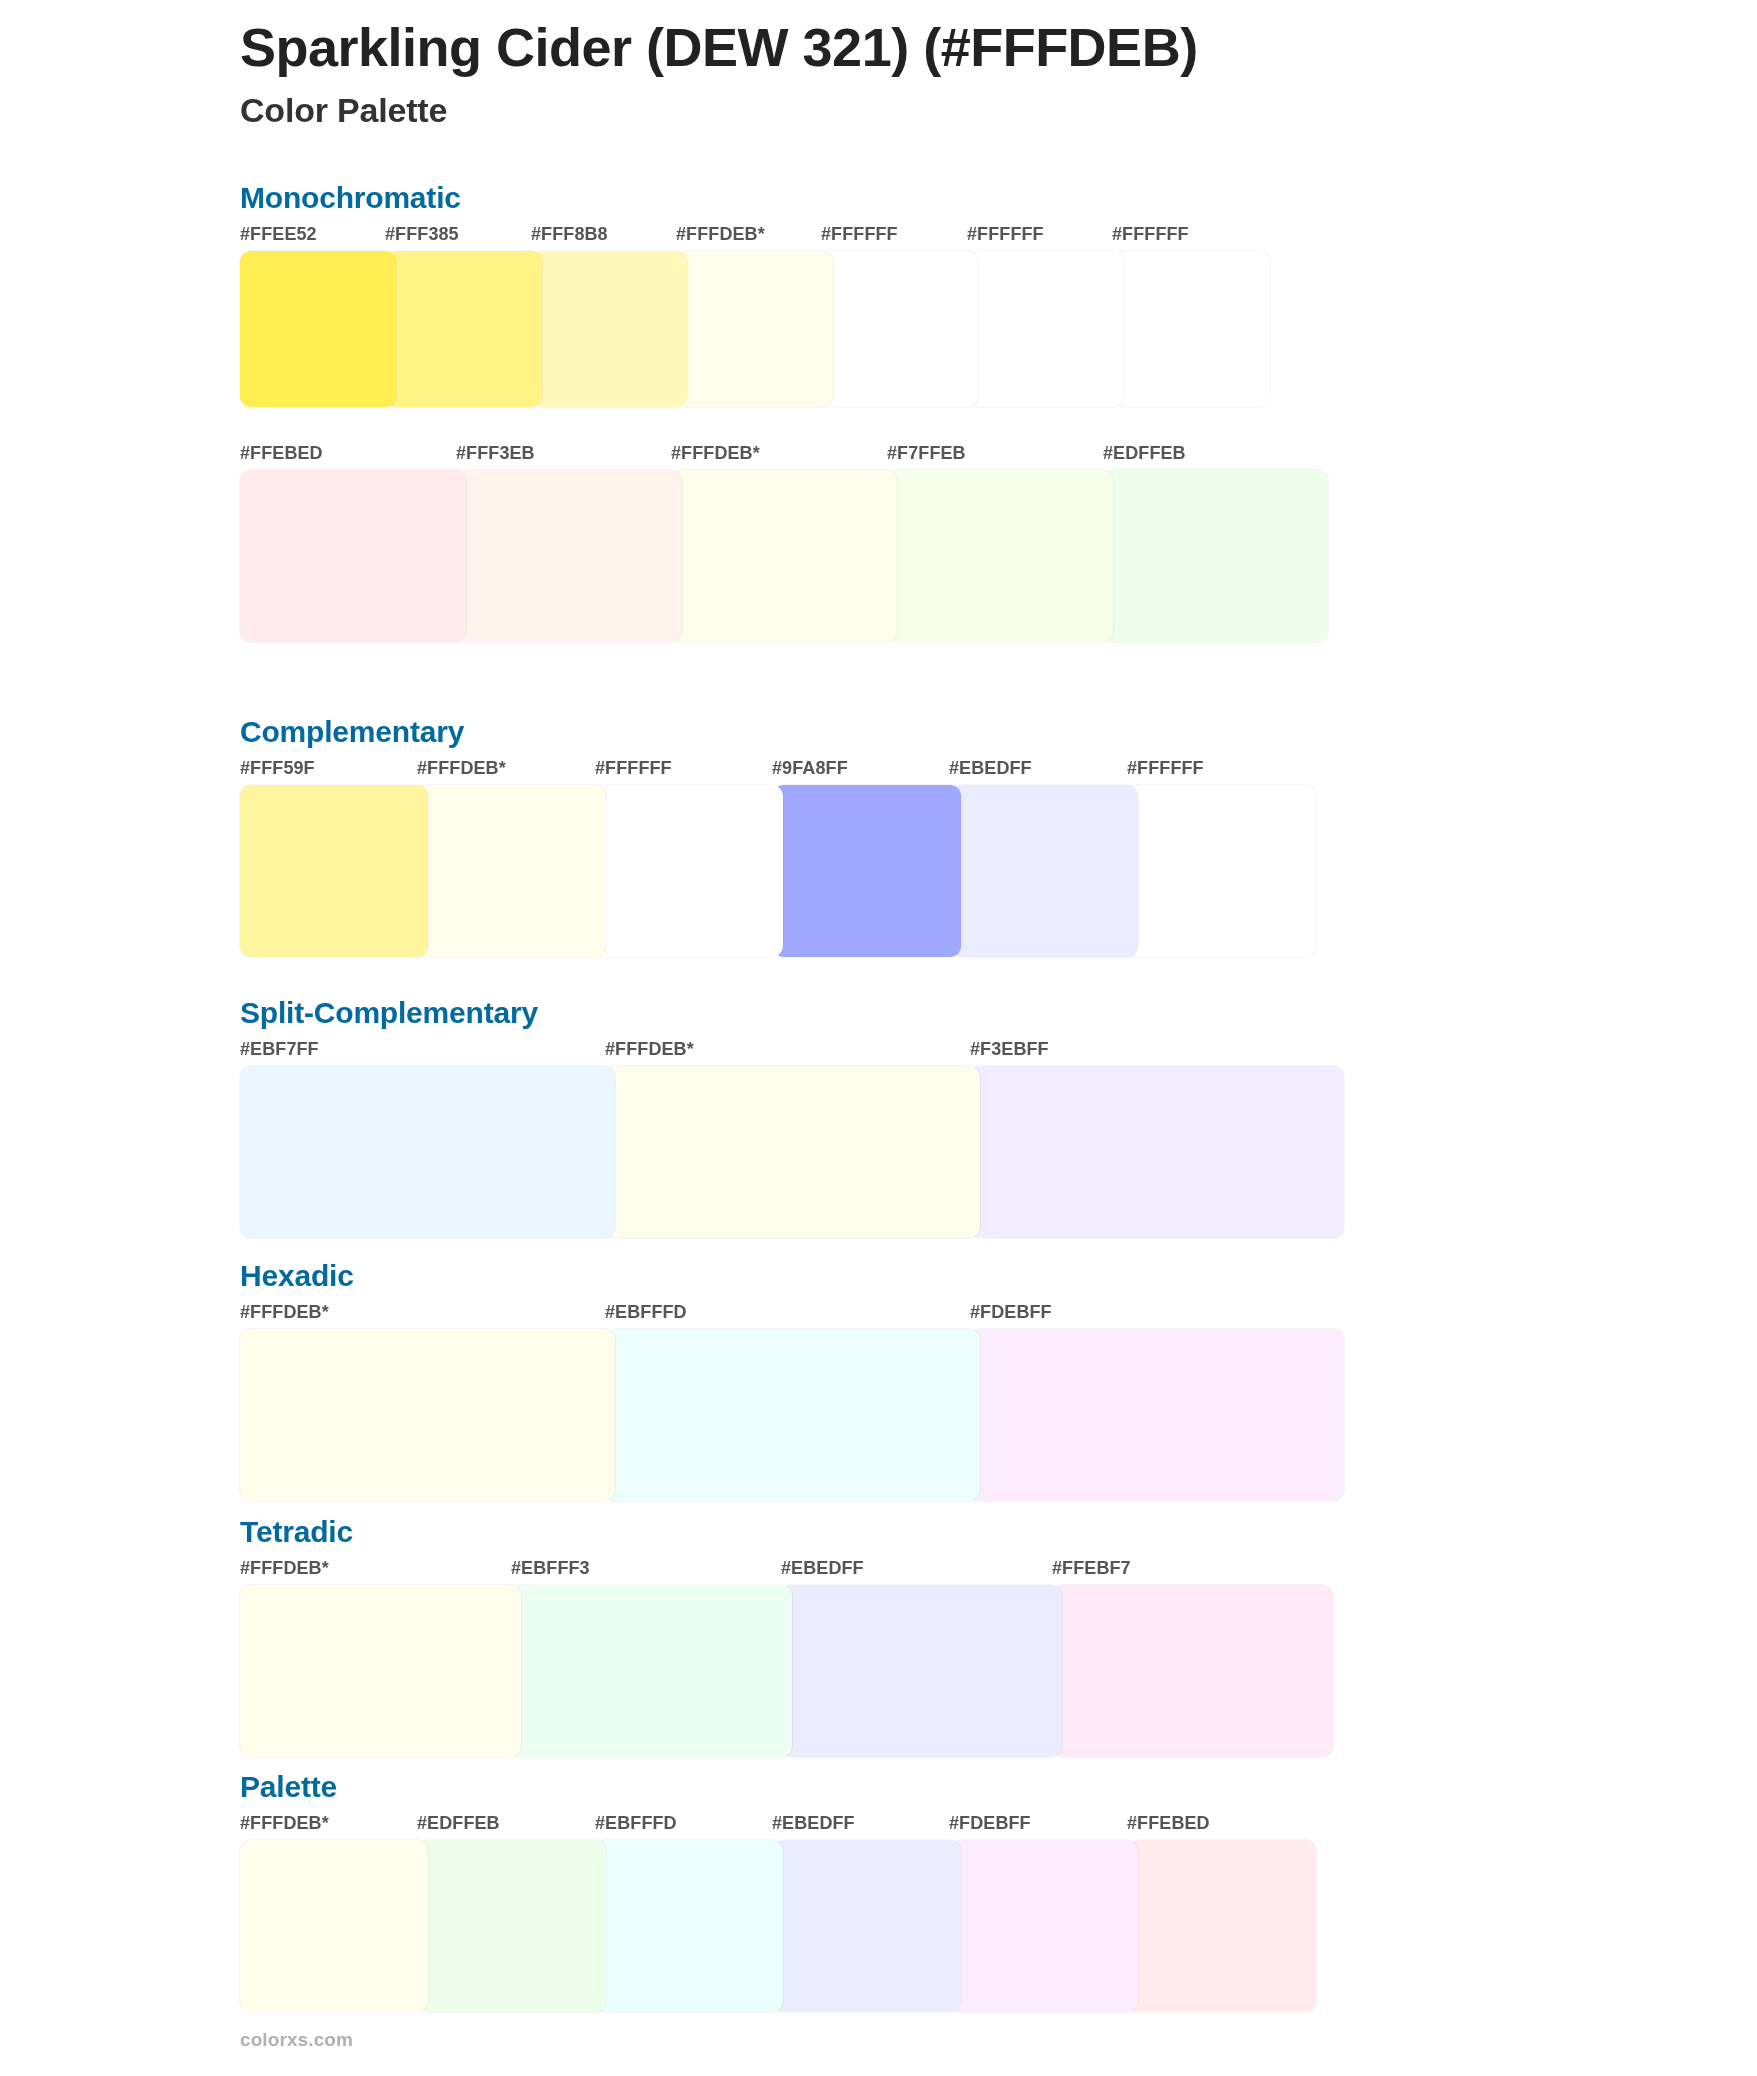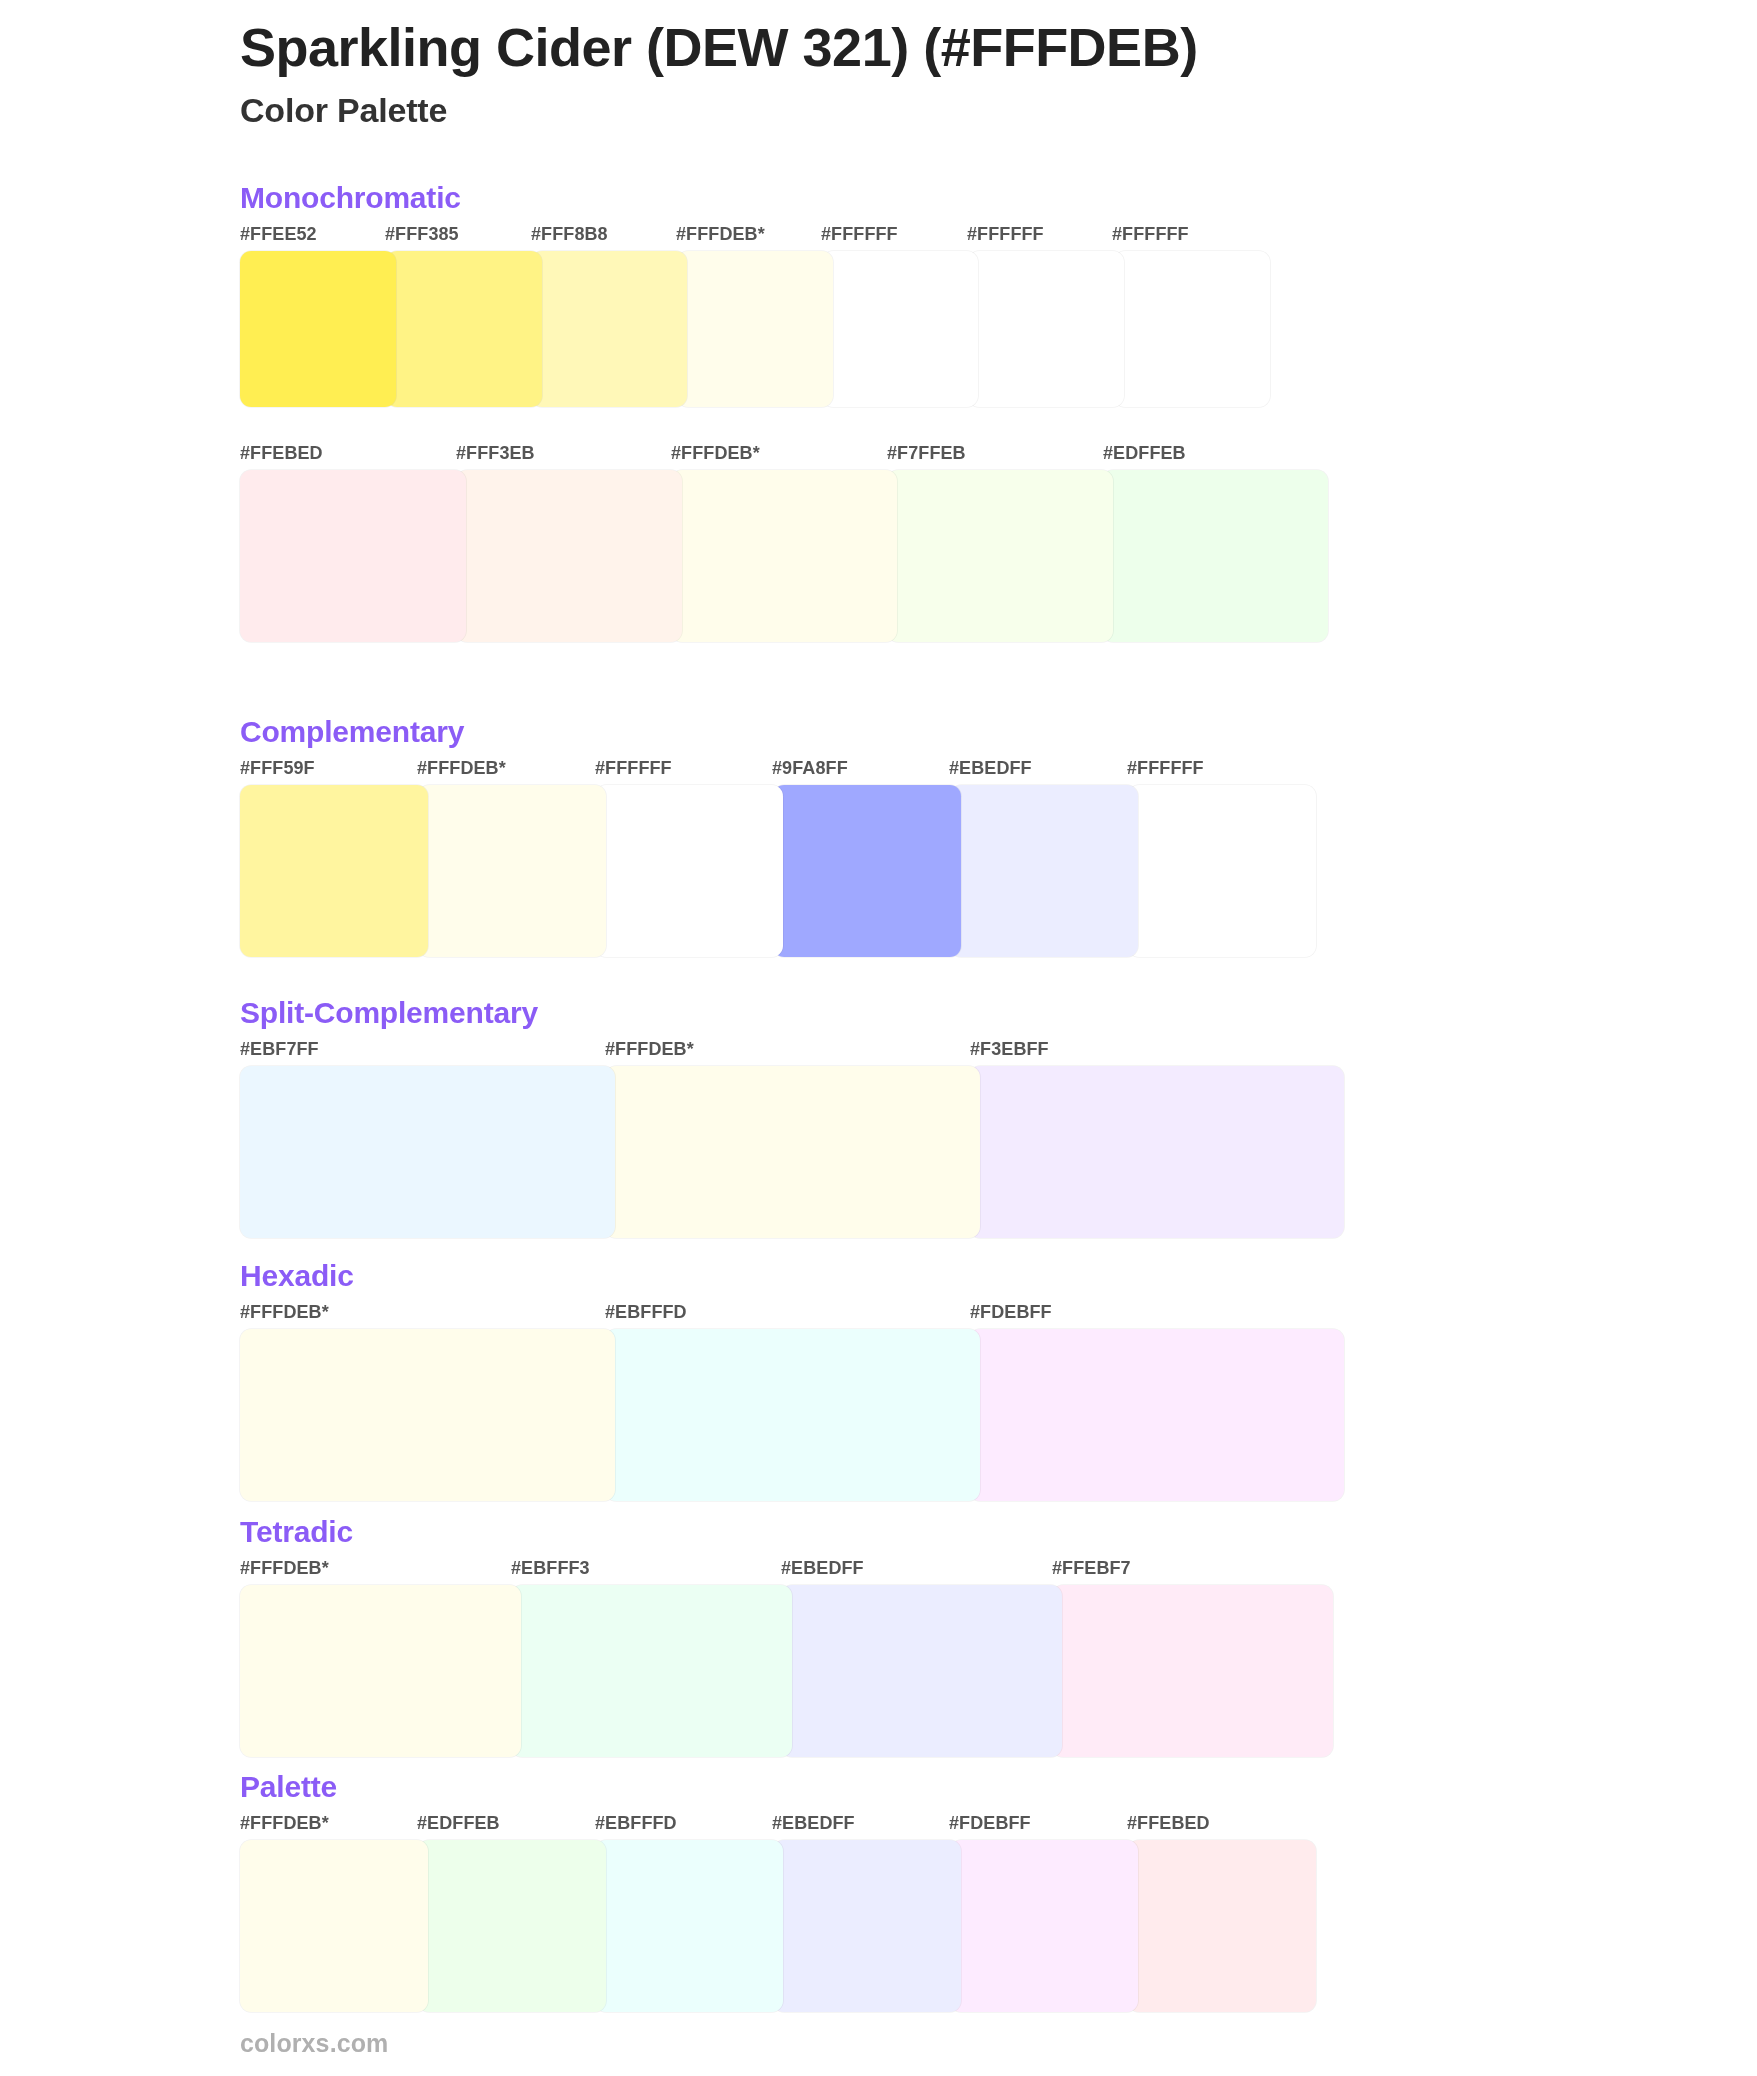--- a/index.html
+++ b/index.html
@@ -42,21 +42,21 @@
   }
 
   
   .section {
     position: absolute;
     left: 240px;
   }
   .section-title {
     font-size: 30px;
     font-weight: 700;
-    color: #8b5cf6;
+    color: #0369a1;
     letter-spacing: -0.2px;
     line-height: 1.05;
     margin-bottom: 10.4px;
   }
   .labels {
     position: relative;
     height: 27px;
   }
   .swatch-label {
     position: absolute;
@@ -77,21 +77,21 @@
     box-shadow: 0 0 0 0.8px rgba(0,0,0,0.055);
     flex: 0 0 auto;
   }
   .swatch.overlap { margin-left: -10.4px; }
 
   
   .footer {
     position: absolute;
     left: 240px;
     top: 2029px;
-    font-size: 25px;
+    font-size: 19px;
     font-weight: 700;
     color: #b0b0b0;
     letter-spacing: 0.1px;
   }
 </style>
 </head>
 <body>
 
 <div class="page">
 

